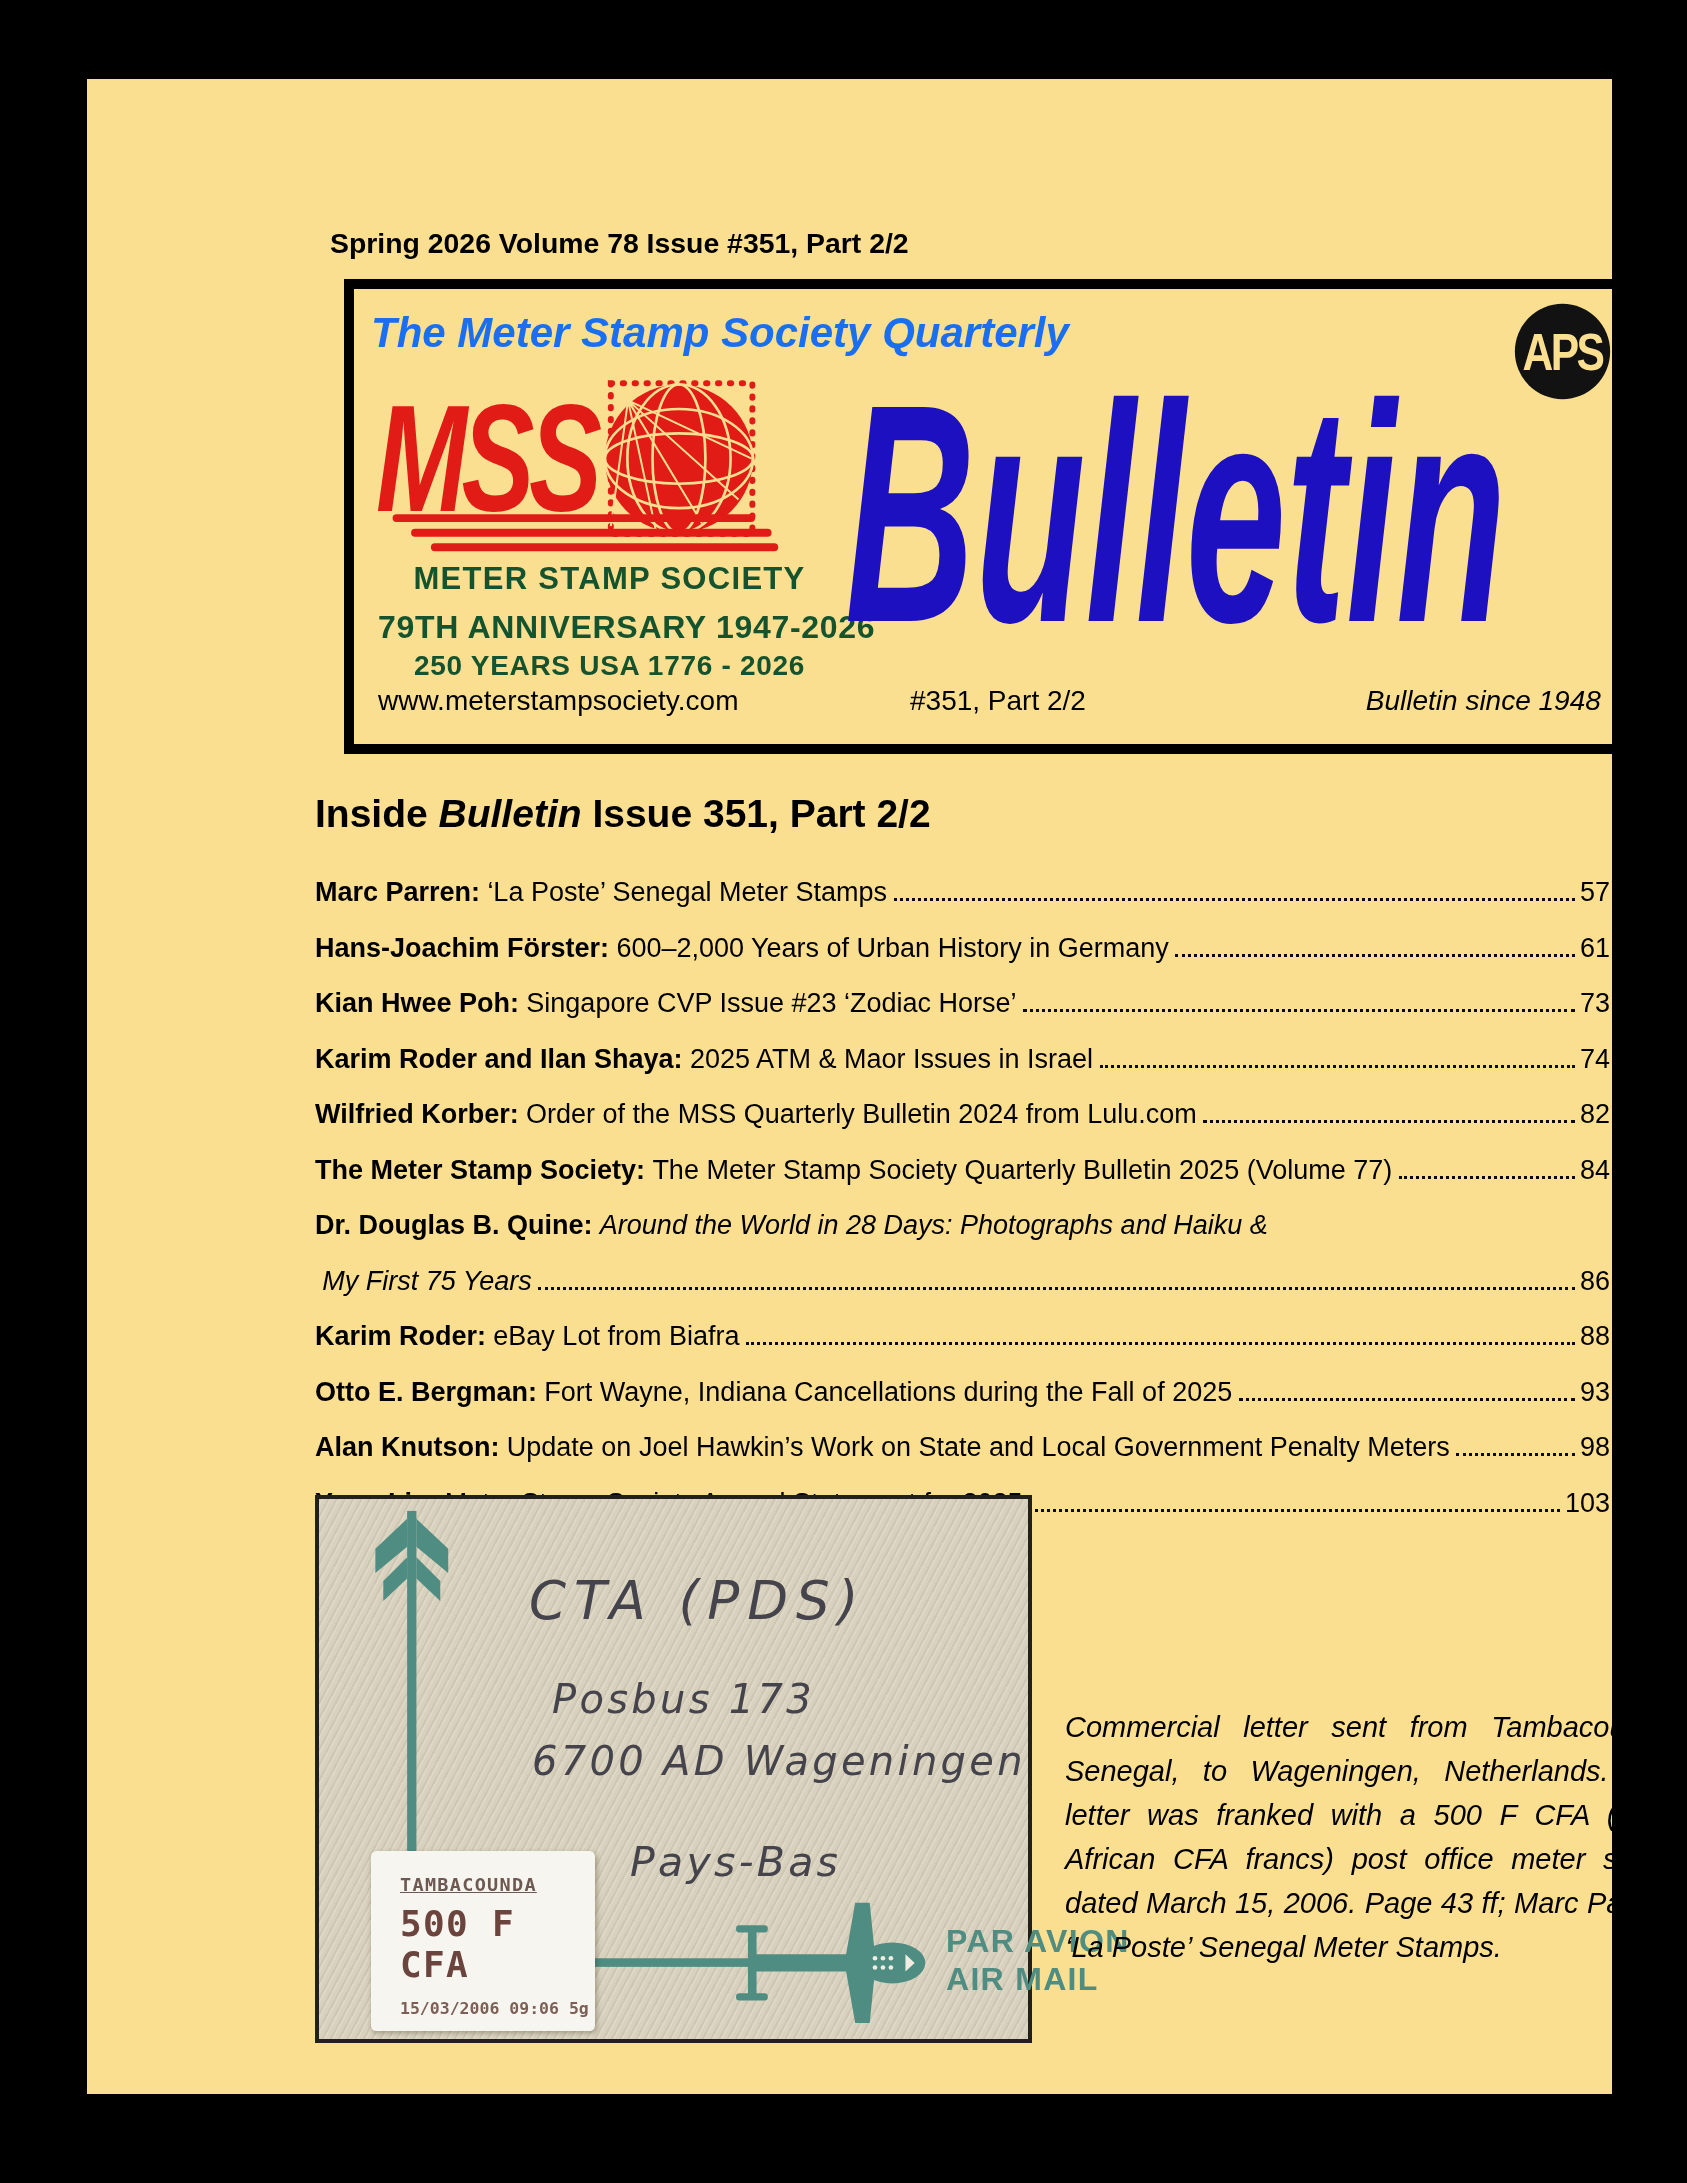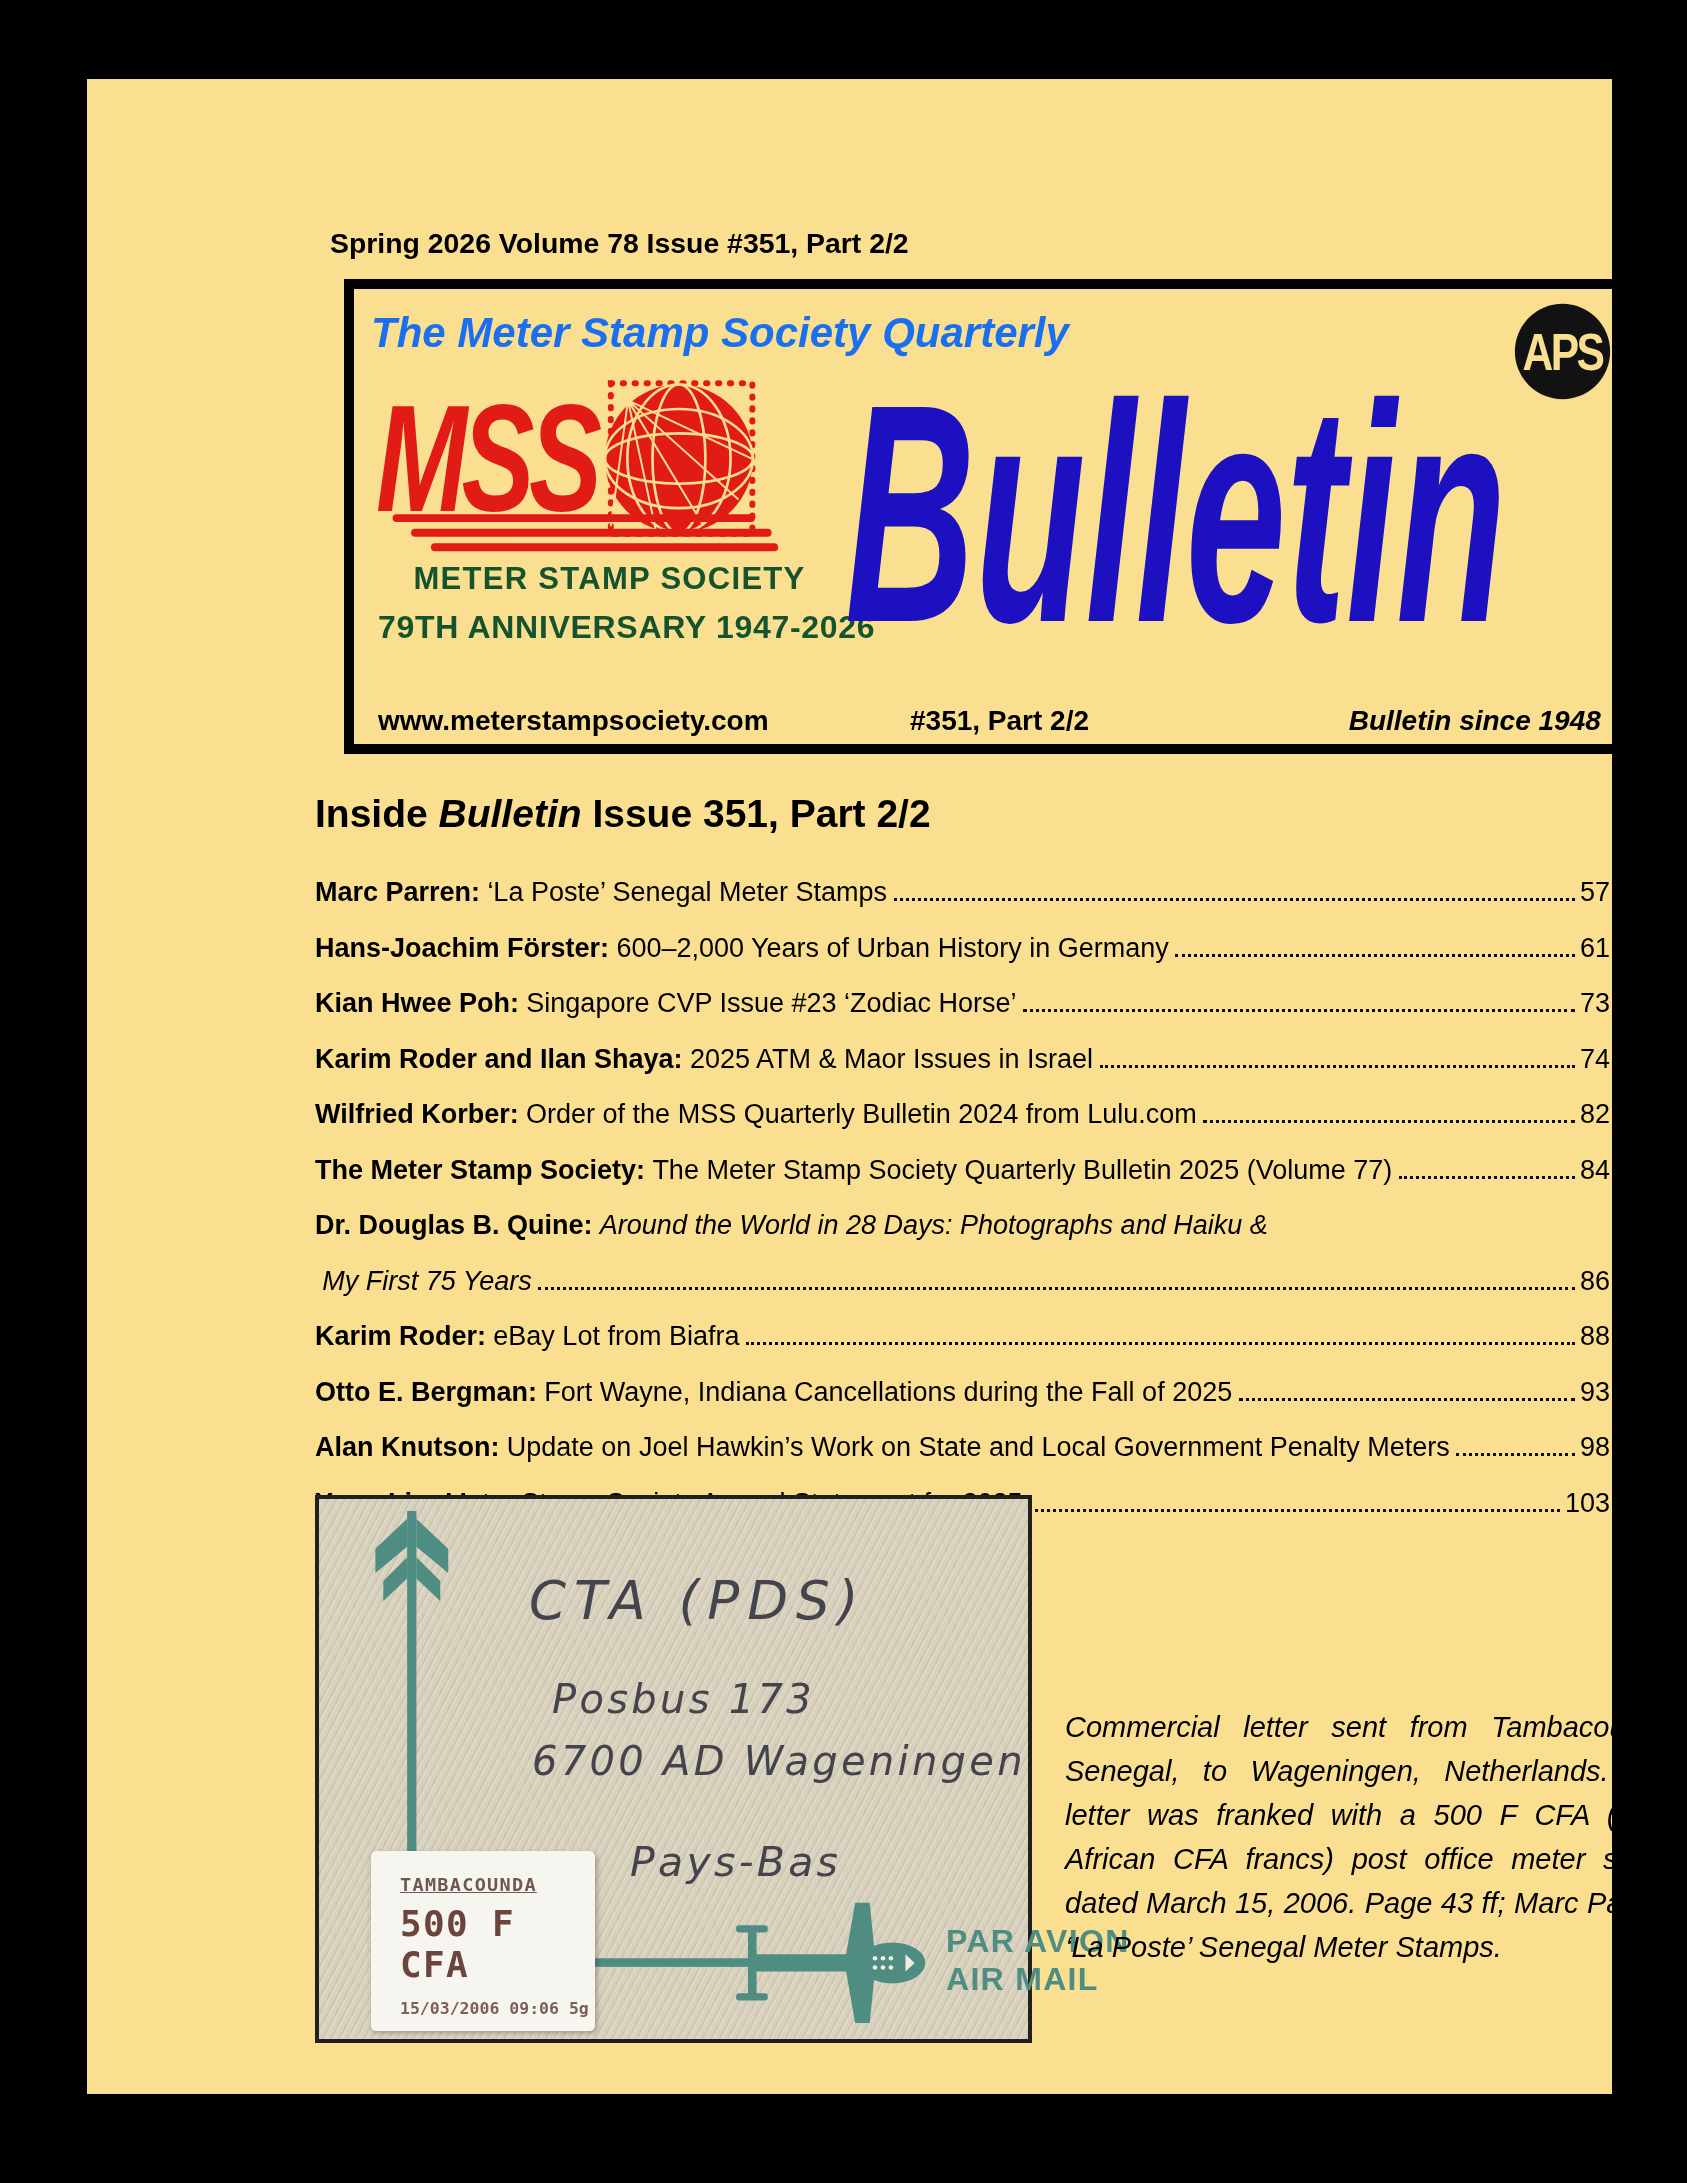--- a/index.html
+++ b/index.html
@@ -15,21 +15,21 @@
   .mh-subtitle{position:absolute;left:17px;top:20px;font-size:42px;font-weight:bold;font-style:italic;color:#1a6ff0;white-space:nowrap;}
   .aps{position:absolute;left:1159px;top:13.2px;width:99px;height:99px;}
   .mss-block{position:absolute;left:24px;top:90px;width:463px;}
   .mss-graphic{display:block;width:463px;height:179px;}
   .mss-line{color:#14532d;font-weight:bold;text-align:center;white-space:nowrap;}
   .mss-name{font-size:31px;letter-spacing:1.3px;margin-top:2.6px;}
   .mss-anniv{font-size:32px;letter-spacing:0.7px;margin-top:12px;}
   .mss-usa{font-size:28px;letter-spacing:0.7px;margin-top:4px;}
   .mh-title{position:absolute;left:491px;top:69px;font-size:311px;line-height:1;font-weight:bold;font-style:italic;
             color:#1c10c0;transform:scaleX(0.58);transform-origin:left top;white-space:nowrap;}
-  .mh-foot{position:absolute;left:0;right:0;top:396px;height:40px;font-size:28px;font-weight:bold;margin-top:20px;}
+  .mh-foot{position:absolute;left:0;right:0;top:396px;height:40px;font-size:28px;font-weight:normal;}
   .mh-web{position:absolute;left:24px;}
   .mh-issue{position:absolute;left:556px;}
   .mh-since{position:absolute;right:13.2px;font-style:italic;}
 
   
   .inside-heading{position:absolute;left:228px;top:713px;font-size:39px;font-weight:bold;}
   .inside-heading .it{font-style:italic;}
   .toc{position:absolute;left:228px;top:797px;width:1295px;}
   .toc-row{display:flex;align-items:baseline;line-height:33px;margin-bottom:22.5px;font-size:27px;white-space:nowrap;}
   .toc-author{font-weight:bold;margin-right:7.3px;}
@@ -101,20 +101,21 @@
 
             <g fill="#e11b16">
               <rect x="22" y="204" width="548" height="12" rx="6"></rect>
               <rect x="50" y="226" width="545" height="12" rx="6"></rect>
               <rect x="80" y="248" width="525" height="12" rx="6"></rect>
             </g>
           </svg>
         </span>
         <div class="mss-line mss-name">METER STAMP SOCIETY</div>
         <div class="mss-line mss-anniv">79TH ANNIVERSARY 1947-2026</div>
+        <div class="mss-line mss-usa">250 YEARS USA 1776 - 2026</div>
       </div>
 
       <div class="mh-title">Bulletin</div>
 
       <div class="mh-foot">
         <span class="mh-web">www.meterstampsociety.com</span>
         <span class="mh-issue">#351, Part 2/2</span>
         <span class="mh-since">Bulletin since 1948</span>
       </div>
     </div>

